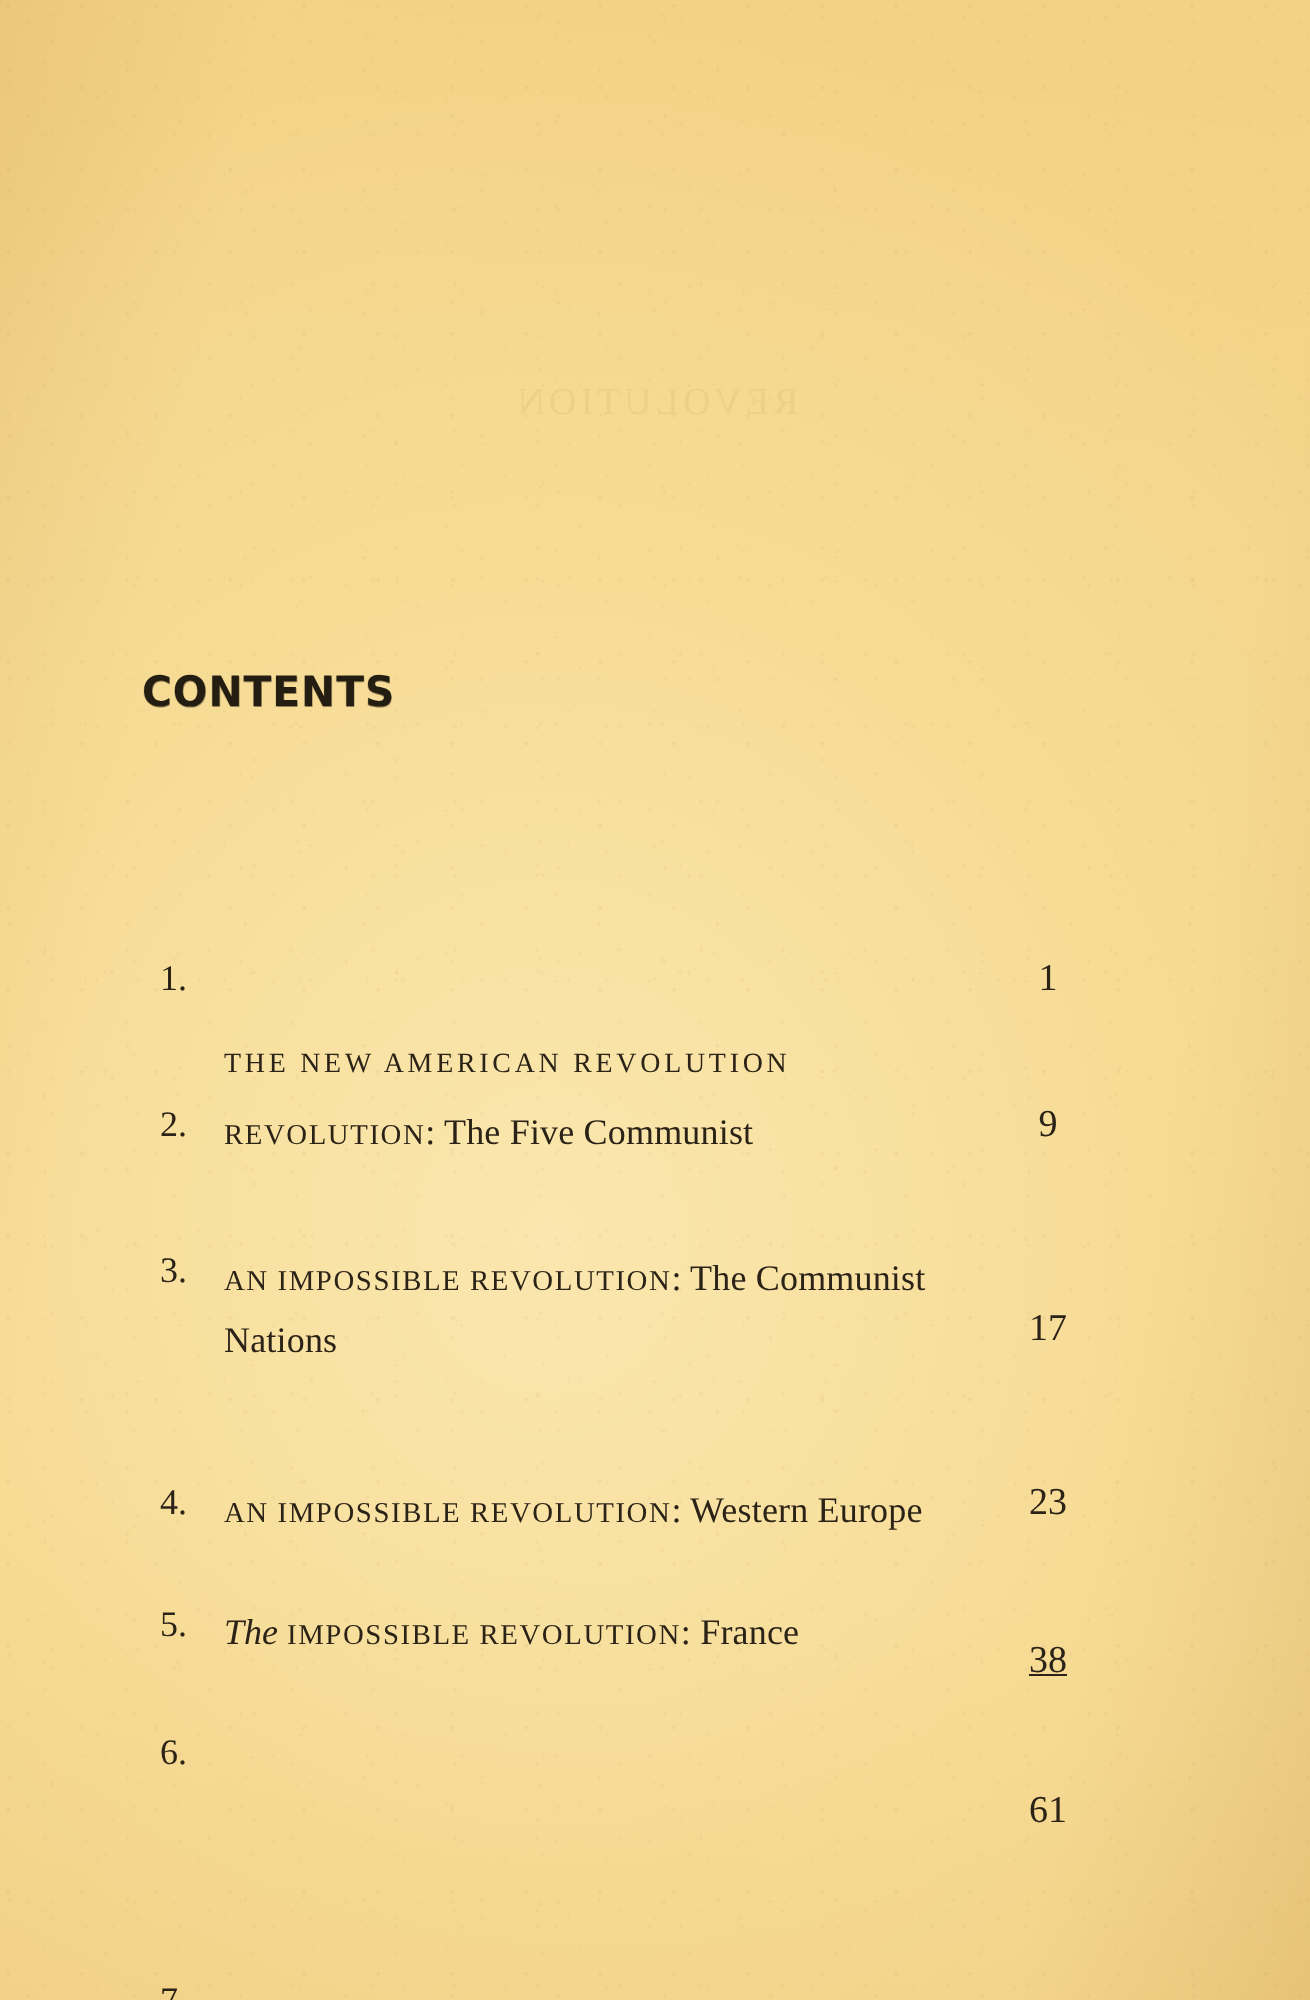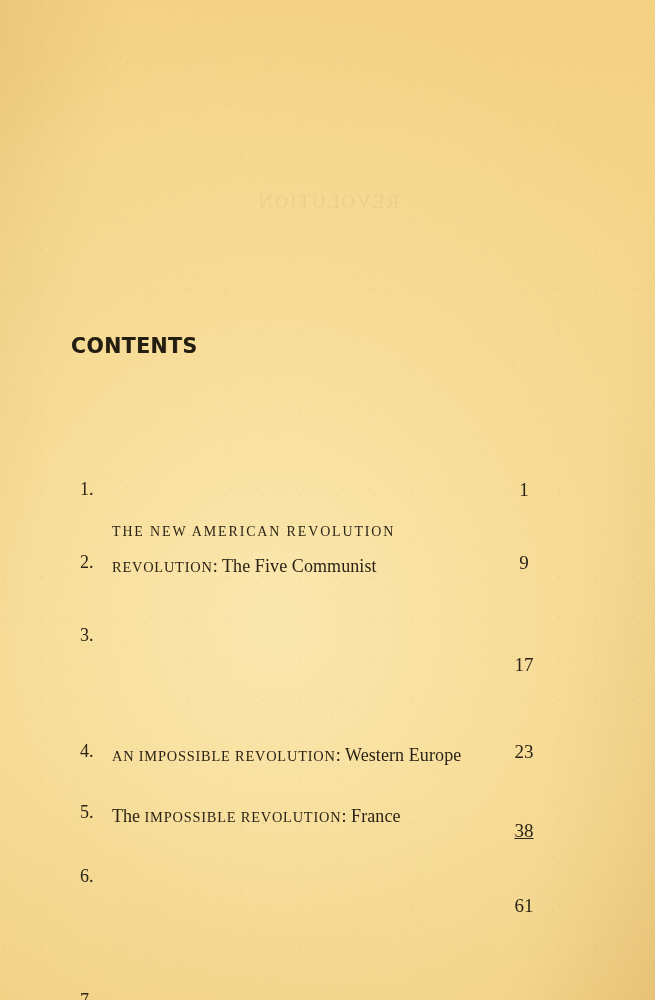--- a/index.html
+++ b/index.html
@@ -146,20 +146,21 @@
     font-size: 0.775em;
     letter-spacing: 0.135em;
     text-transform: uppercase;
     font-family: "Liberation Serif", serif;
   }
   .rm {
     font-size: 1.0em;
     letter-spacing: 0.005em;
   }
   .it {
+    font-style: italic;
     font-size: 1.0em;
   }
 
   
   .osf-desc { position: relative; top: 1.5px; }
 </style>
 </head>
 <body>
 
 <div class="page">
@@ -181,20 +182,21 @@
           <div class="entry-title" style="top: 0px; margin-top: 37px;"><span class="sc-wide">THE NEW AMERICAN REVOLUTION</span></div>
           <div class="entry-page" style="top: 0px;">1</div>
         </div>
         <div class="toc-entry" style="height: 29px;">
           <div class="entry-num" style="top: 44px;">2.</div>
           <div class="entry-title" style="top: 44px;"><span class="sc">REVOLUTION</span><span class="rm">: The Five Communist</span></div>
           <div class="entry-page osf-desc" style="top: 44px;">9</div>
         </div>
         <div class="toc-entry" style="height: 58px;">
           <div class="entry-num" style="top: 88px;">3.</div>
+          <div class="entry-title" style="top: 88px;"><span class="sc">AN IMPOSSIBLE REVOLUTION</span><span class="rm">: The Communist Nations</span></div>
           <div class="entry-page osf-desc" style="top: 117px;">17</div>
         </div>
         <div class="toc-entry" style="height: 29px;">
           <div class="entry-num" style="top: 146px;">4.</div>
           <div class="entry-title" style="top: 146px;"><span class="sc">AN IMPOSSIBLE REVOLUTION</span><span class="rm">: Western Europe</span></div>
           <div class="entry-page osf-desc" style="top: 146px;">23</div>
         </div>
         <div class="toc-entry" style="height: 29px;">
           <div class="entry-num" style="top: 178px;">5.</div>
           <div class="entry-title" style="top: 178px;"><span class="it">The </span><span class="sc">IMPOSSIBLE REVOLUTION</span><span class="rm">: France</span></div>

